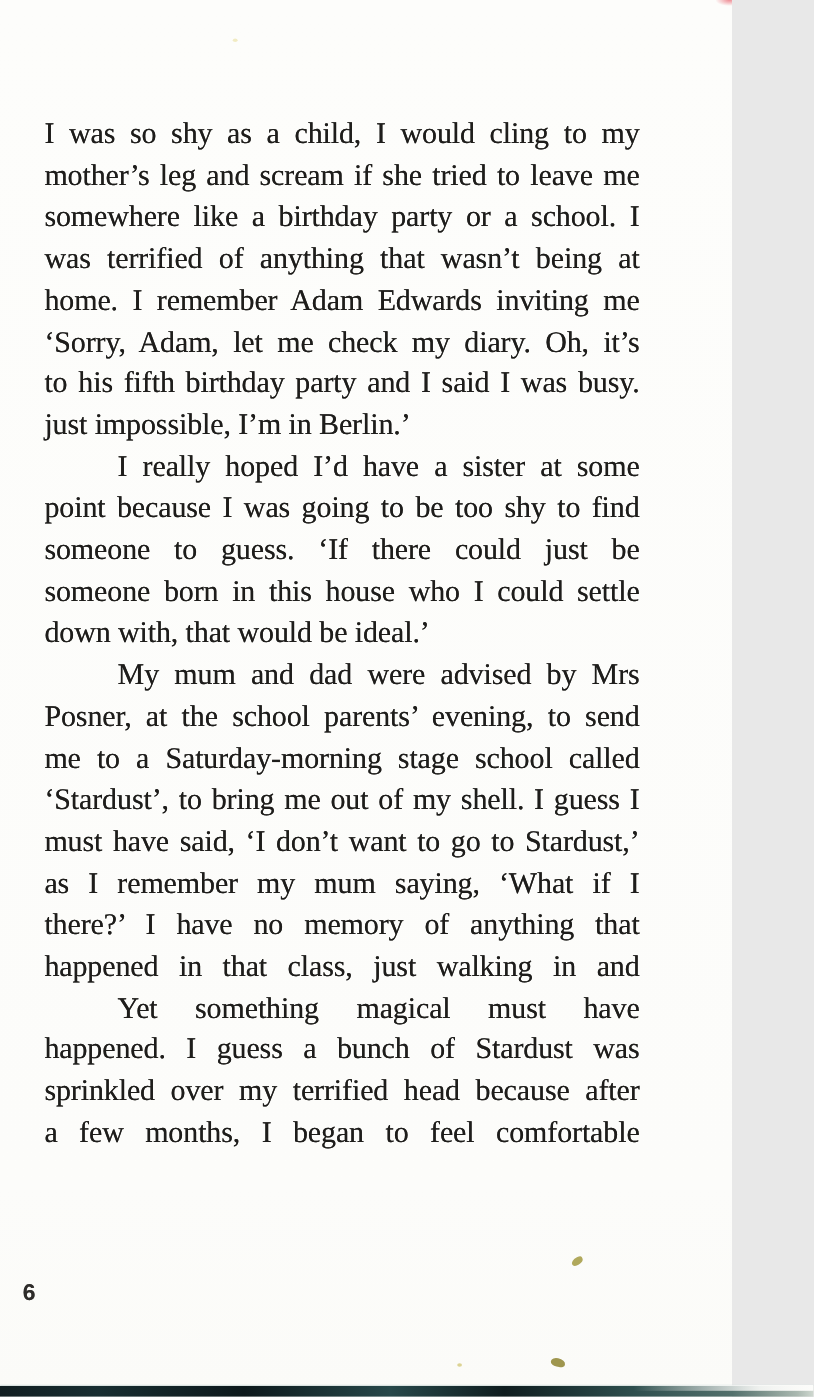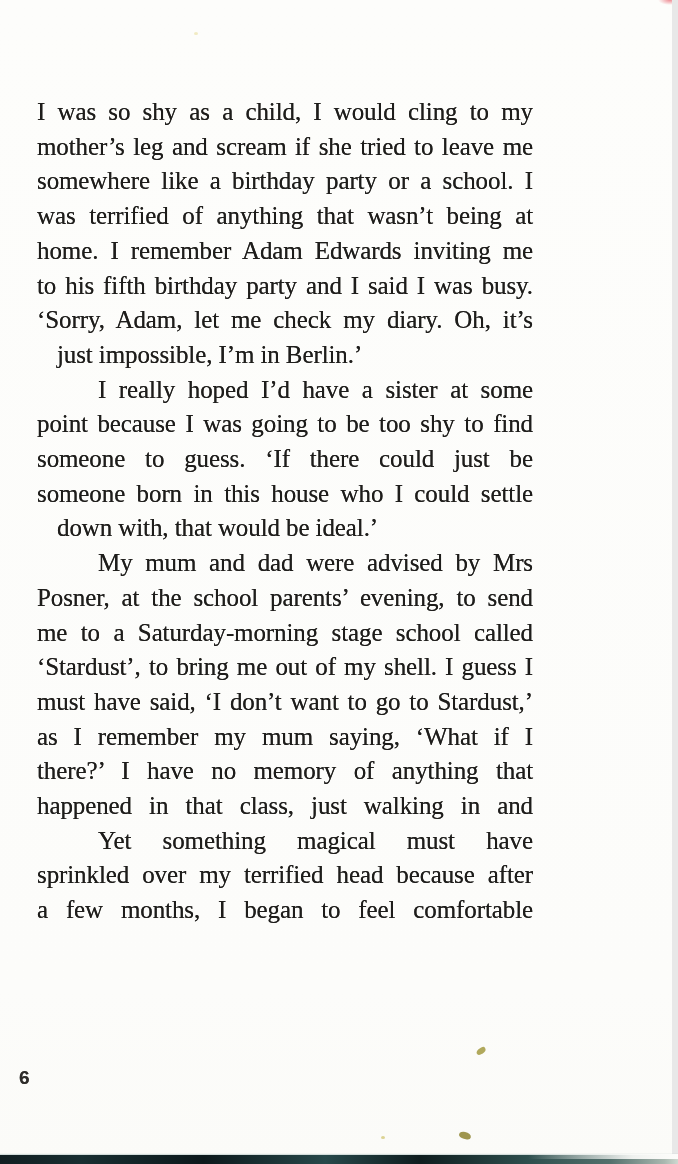--- a/index.html
+++ b/index.html
@@ -1,20 +1,20 @@
 <!DOCTYPE html>
 <html><head>
 <meta charset="utf-8">
 <style>
   html, body { margin: 0; padding: 0; }
   body { width: 678px; height: 1164px; overflow: hidden; background: #e8e8e8; }
 
   .page {
     position: relative;
-    width: 672px;
+    width: 610px;
     height: 1164px;
     background: linear-gradient(180deg, #fdfdfb 0%, #fcfcfa 85%, #fbfbf8 100%);
     font-family: "Liberation Serif", "DejaVu Serif", serif;
     color: #1e1d1b;
   }
 
   .text-block {
     position: absolute;
     left: 37px;
     top: 95px;
@@ -23,21 +23,21 @@
     line-height: 34.7px;
     letter-spacing: -0.1px;
     text-shadow: 0 0 0.5px rgba(32, 30, 28, 0.85);
   }
 
   .line {
     text-align: justify;
     text-align-last: justify;
     hyphens: none;
   }
-  .line.ragged { text-align-last: left; margin-left: 20px; }
+  .line.ragged { text-align-last: left; }
   .line.indent { text-indent: 61px; }
   .it { }
 
   .page-number {
     position: absolute;
     left: 19px;
     top: 1068px;
     font-family: "Liberation Sans", "DejaVu Sans", sans-serif;
     font-weight: bold;
     font-size: 19px;
@@ -97,37 +97,38 @@
 <body>
 
 <div class="page">
 
   <div class="text-block" id="text-block">
       <div class="line"><span>I was so shy as a child, I would cling to my</span></div>
       <div class="line"><span>mother’s leg and scream if she tried to leave me</span></div>
       <div class="line"><span>somewhere like a birthday party or a school. I</span></div>
       <div class="line"><span>was terrified of anything that wasn’t being at</span></div>
       <div class="line"><span>home. I remember Adam Edwards inviting me</span></div>
+      <div class="line"><span>‘Sorry, Adam, let me check my diary. Oh, it’s</span></div>
       <div class="line"><span>to his fifth birthday party and I said I was busy.</span></div>
-      <div class="line"><span>‘Sorry, Adam, let me check my diary. Oh, it’s</span></div>
       <div class="line ragged"><span>just impossible, I’m in Berlin.’</span></div>
       <div class="line indent"><span>I really hoped I’d have a sister at some</span></div>
       <div class="line"><span>point because I was going to be too shy to find</span></div>
       <div class="line"><span>someone to guess. </span><span class="it">‘If there could just be</span></div>
       <div class="line"><span>someone born in this house who I could settle</span></div>
       <div class="line ragged"><span>down with, that would be ideal.’</span></div>
       <div class="line indent"><span>My mum and dad were advised by Mrs</span></div>
       <div class="line"><span>Posner, at the school parents’ evening, to send</span></div>
       <div class="line"><span>me to a Saturday-morning stage school called</span></div>
       <div class="line"><span>‘Stardust’, to bring me out of my shell. I guess I</span></div>
       <div class="line"><span>must have said, ‘I don’t want to go to Stardust,’</span></div>
       <div class="line"><span>as I remember my mum saying, ‘What if I</span></div>
       <div class="line"><span>there?’ I have no memory of anything that</span></div>
       <div class="line"><span>happened in that class, just walking in and</span></div>
       <div class="line indent"><span>Yet something magical must have</span></div>
+      <div class="line"><span>happened. I guess a bunch of Stardust was</span></div>
       <div class="line"><span>sprinkled over my terrified head because after</span></div>
       <div class="line"><span>a few months, I began to feel comfortable</span></div>
     </div>
 
   <div class="page-number">6</div>
 
   <div class="scan-band"></div>
 
   <div class="artifact artifact-red-corner"></div>
   <div class="artifact artifact-olive-1"></div>

